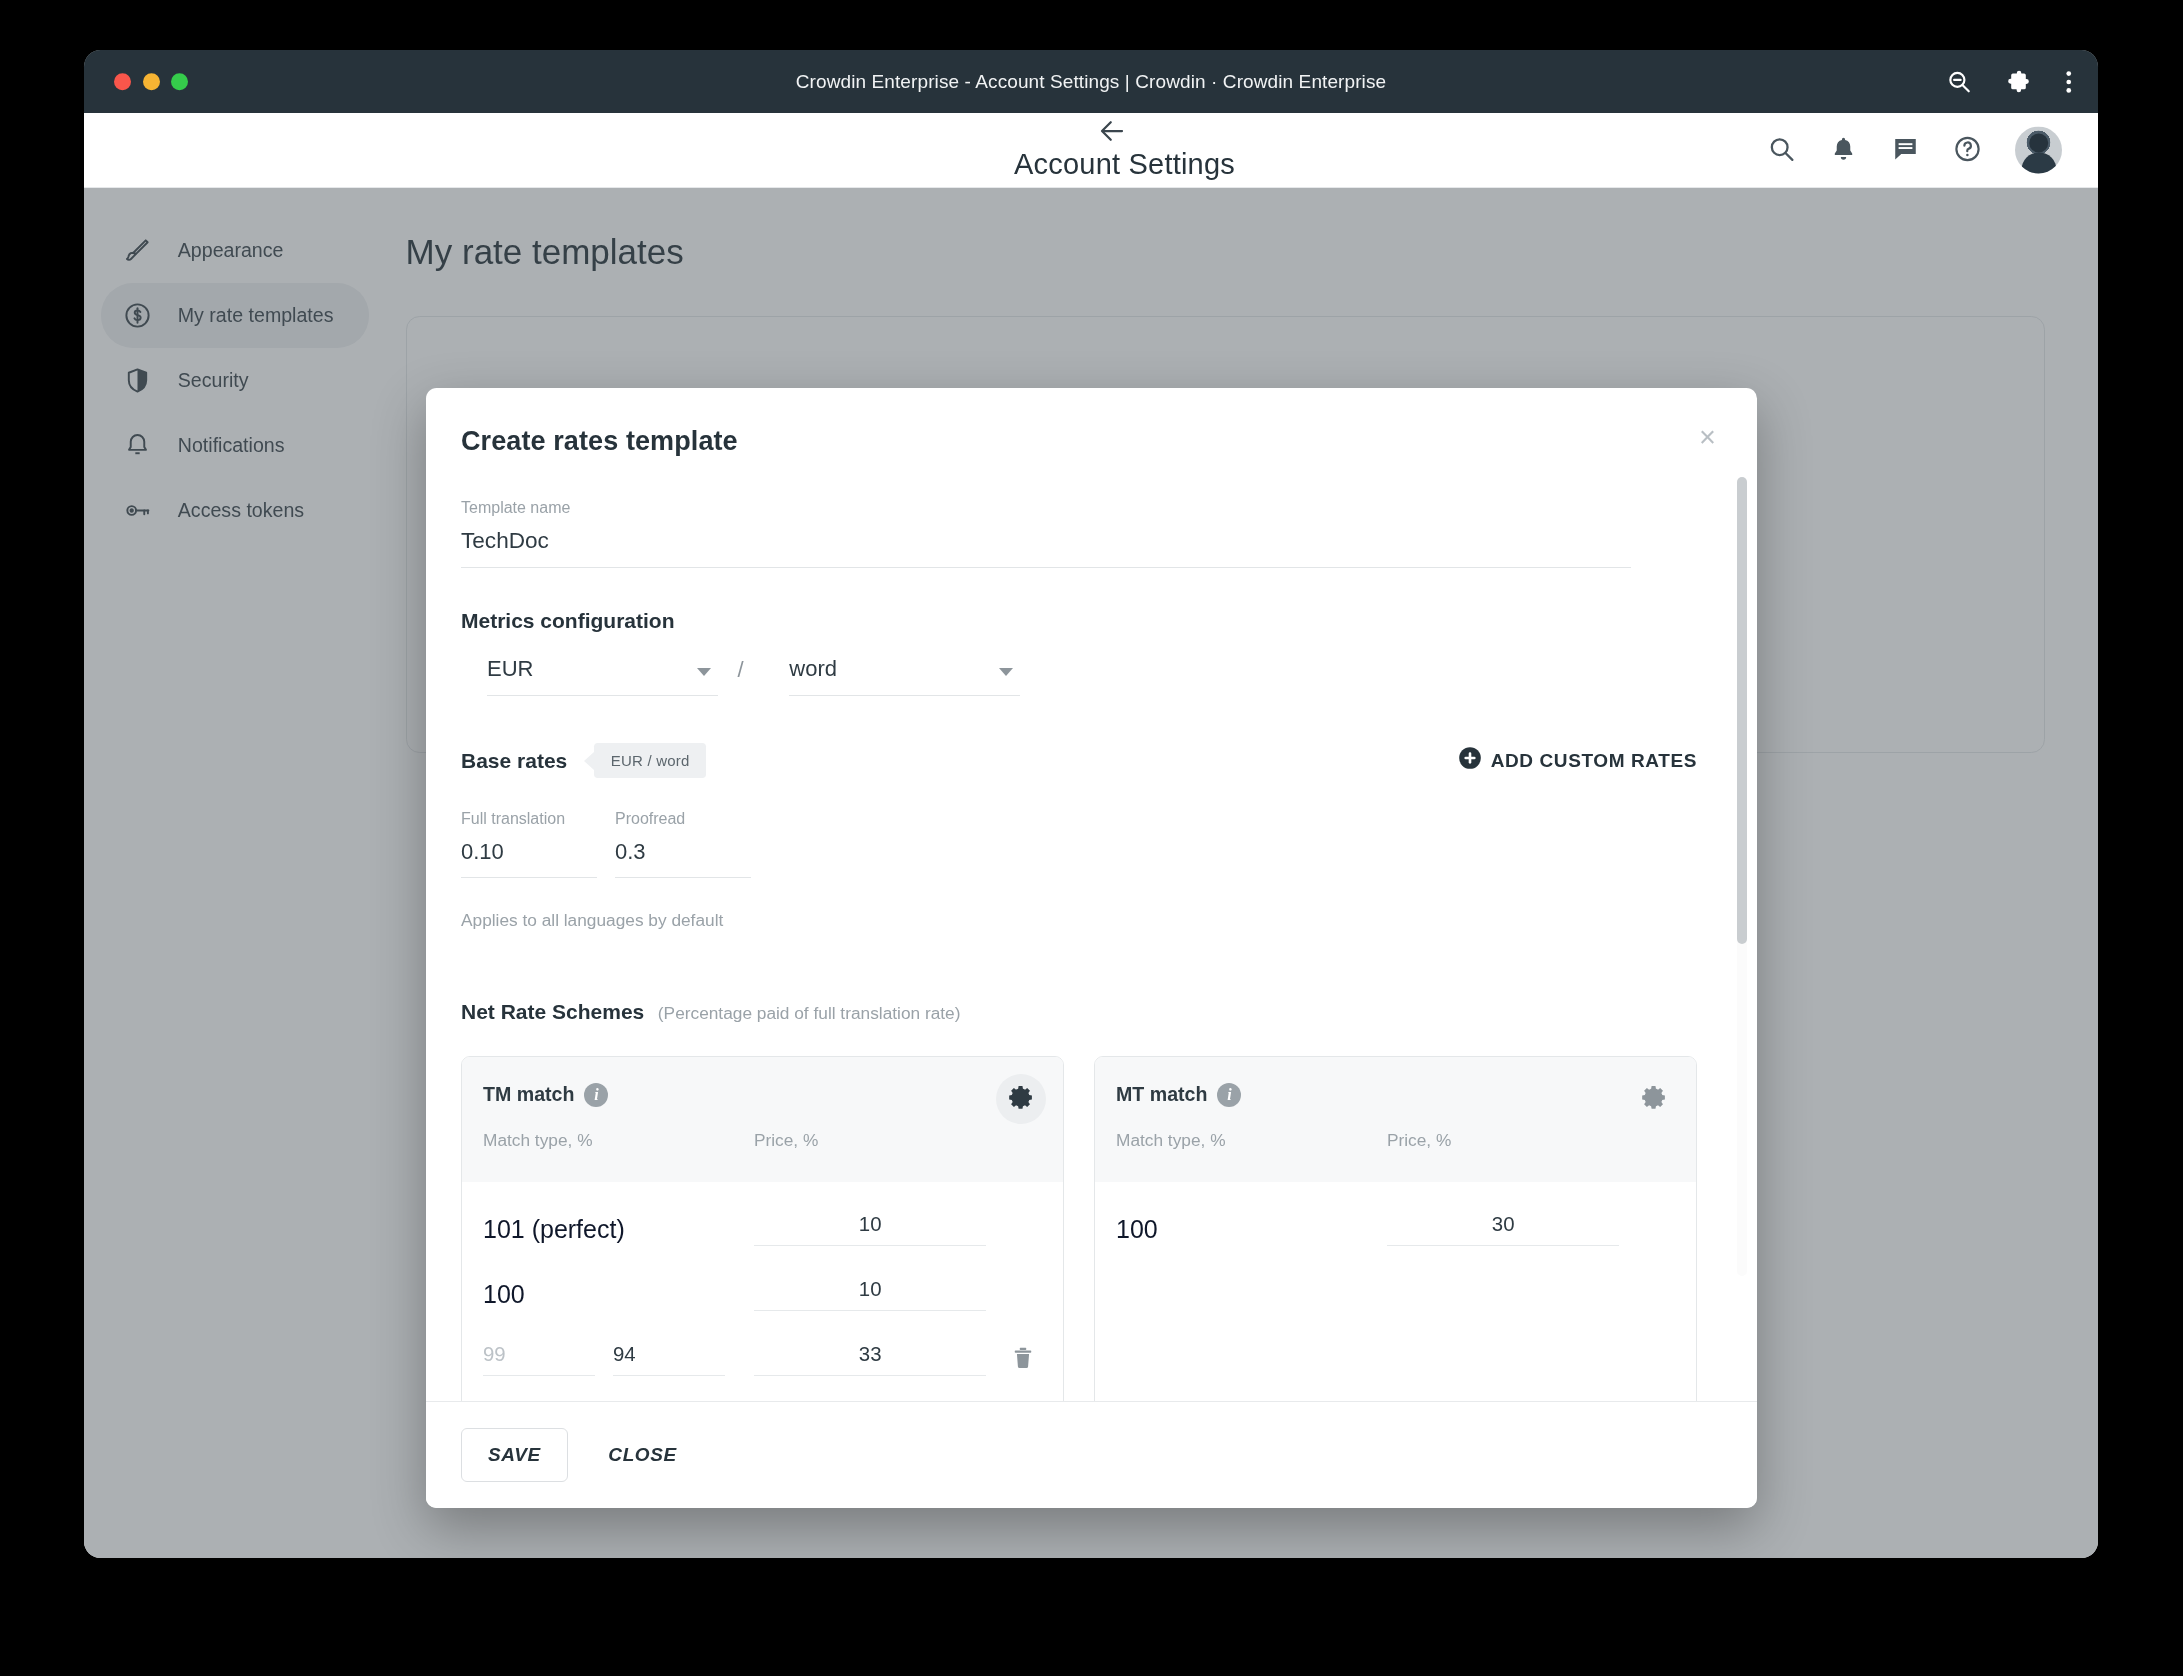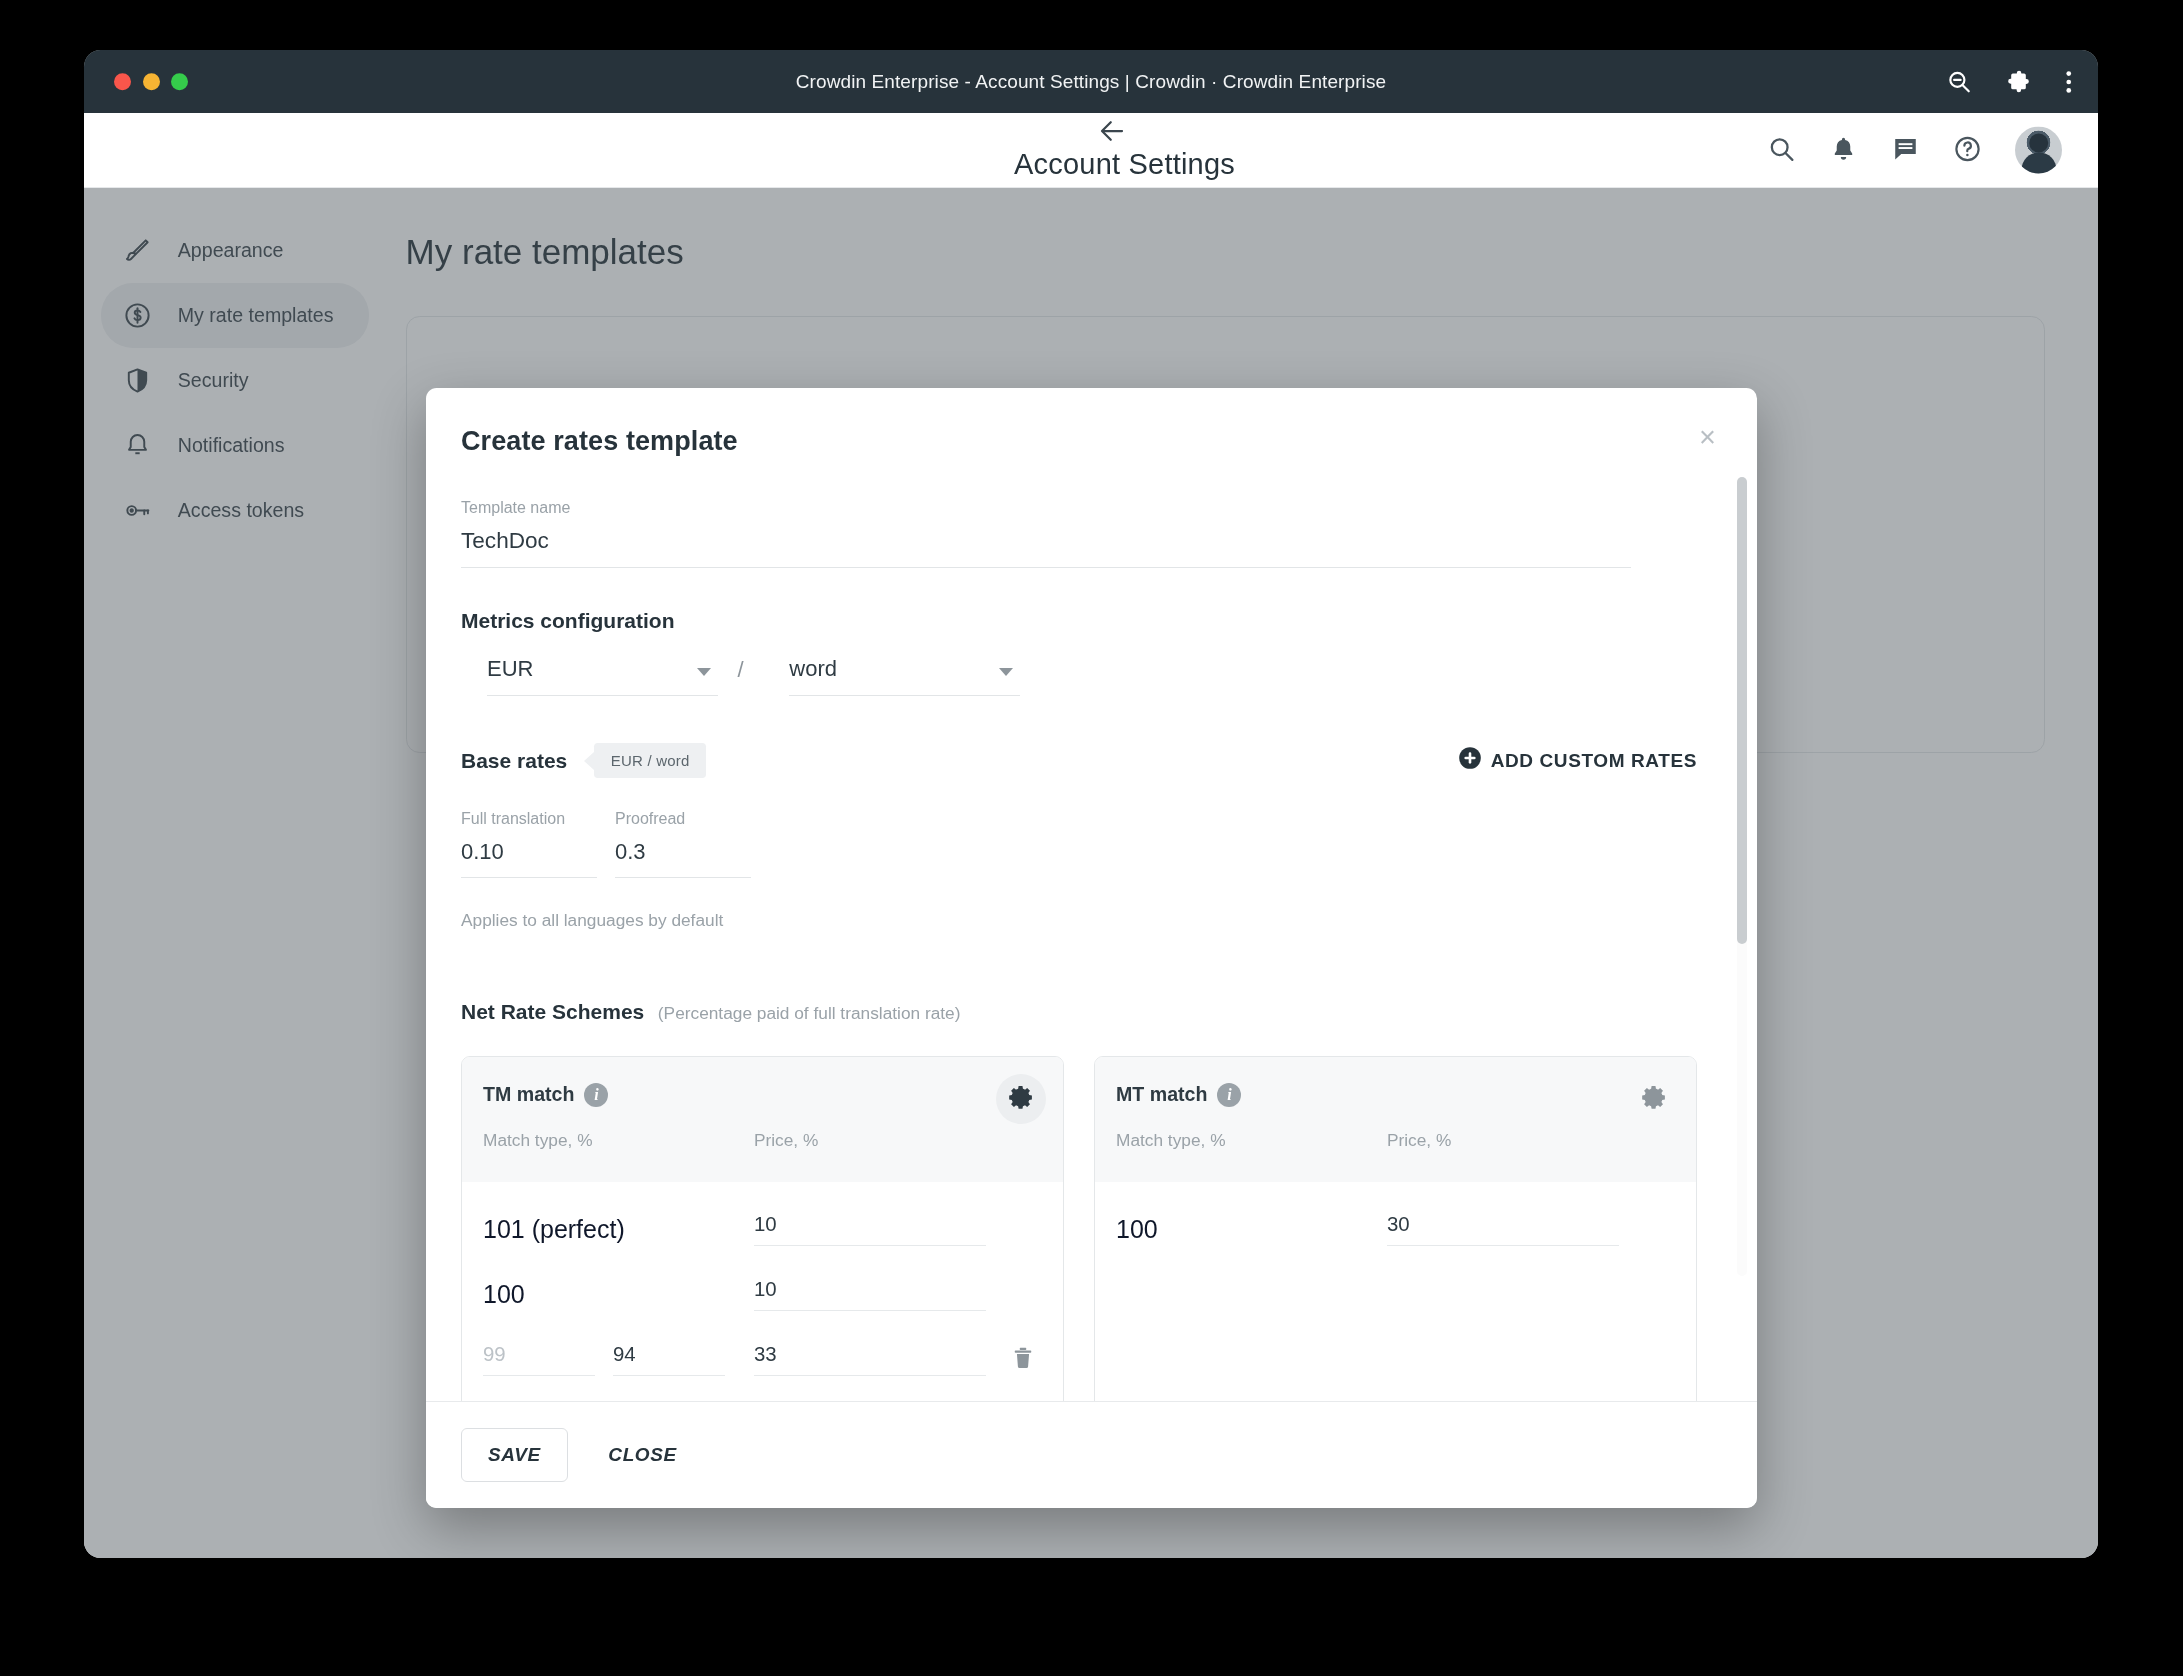--- a/index.html
+++ b/index.html
@@ -275,21 +275,21 @@
   .scheme-body { background: #fff; padding: 15px 21px 0 21px; min-height: 188px; }
   .scheme-row { display: flex; align-items: center; height: 65px; }
   .cell-match { width: 271px; display: flex; align-items: center; }
   .cell-match .static { font-size: 25px; color: #0f172a; }
   .range-input {
     width: 112px; border-bottom: 0.8px solid #e6e9eb; padding-bottom: 9px;
     font-size: 20.4px;
   }
   .range-input.placeholder { color: #bcc2c7; }
   .range-input.filled { color: #2f3b43; margin-left: 18px; }
-  .cell-price { flex: 1; }
+  .cell-price { flex: 1; text-align: center; }
   .price-input {
     border-bottom: 0.8px solid #e6e9eb;
     padding-bottom: 9px;
     font-size: 20.4px; color: #2f3b43;
     width: 100%;
   }
   .trash-btn { width: 39px; margin-left: 16.6px; display: flex; align-items: center; justify-content: center; }
 
   .add-row-box {
     margin-top: 12px;

